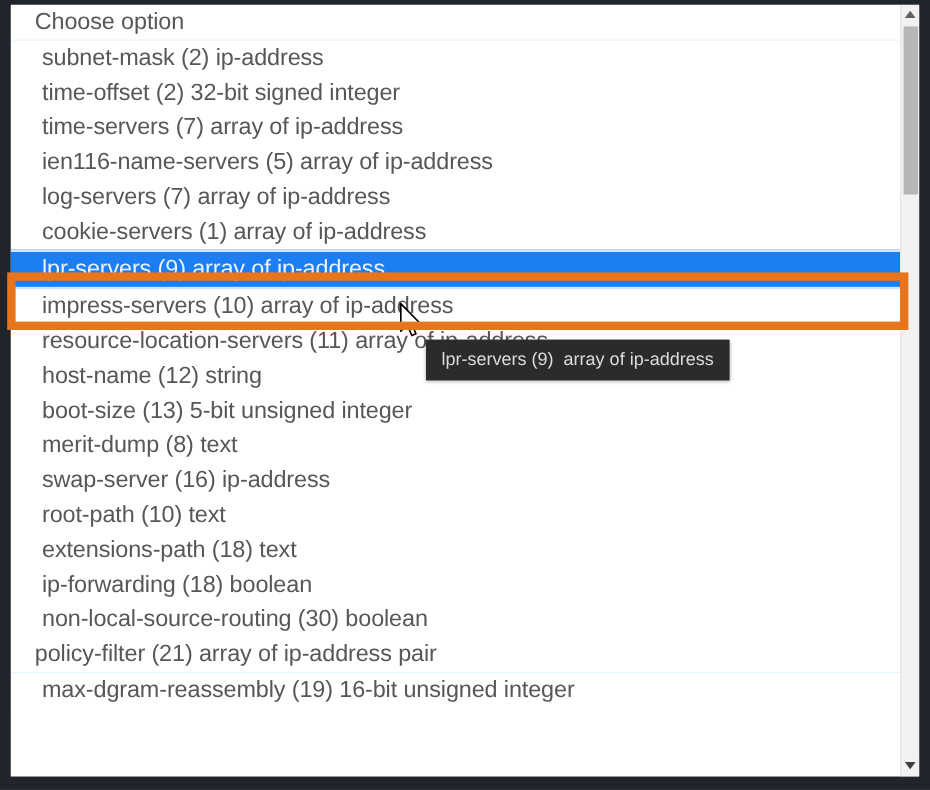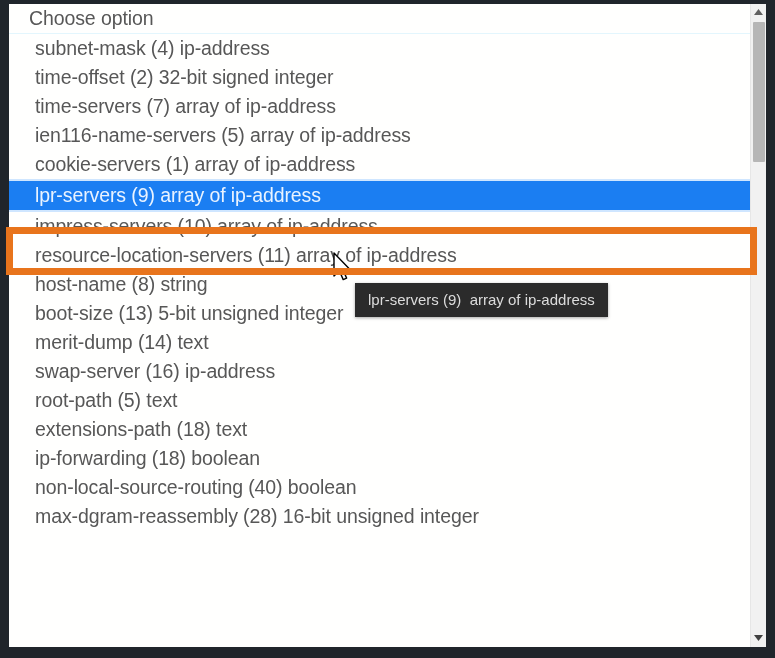--- a/index.html
+++ b/index.html
@@ -144,37 +144,39 @@
 </style>
 </head>
 <body>
 
 <div id="frame">
 
   <div id="listbox">
 
     <div id="options">
       <div class="opt sep-below"><span>Choose option</span></div>
-      <div class="opt"><span>subnet-mask (4) ip-address</span></div>
+      <div class="opt"><span>subnet-mask (2) ip-address</span></div>
       <div class="opt"><span>time-offset (2) 32-bit signed integer</span></div>
       <div class="opt"><span>time-servers (7) array of ip-address</span></div>
       <div class="opt"><span>ien116-name-servers (5) array of ip-address</span></div>
+      <div class="opt"><span>log-servers (7) array of ip-address</span></div>
       <div class="opt"><span>cookie-servers (1) array of ip-address</span></div>
       <div class="opt selected"><span>lpr-servers (9) array of ip-address</span></div>
       <div class="opt"><span>impress-servers (10) array of ip-address</span></div>
       <div class="opt"><span>resource-location-servers (11) array of ip-address</span></div>
-      <div class="opt"><span>host-name (8) string</span></div>
+      <div class="opt"><span>host-name (12) string</span></div>
       <div class="opt"><span>boot-size (13) 5-bit unsigned integer</span></div>
-      <div class="opt"><span>merit-dump (14) text</span></div>
+      <div class="opt"><span>merit-dump (8) text</span></div>
       <div class="opt"><span>swap-server (16) ip-address</span></div>
-      <div class="opt"><span>root-path (5) text</span></div>
+      <div class="opt"><span>root-path (10) text</span></div>
       <div class="opt"><span>extensions-path (18) text</span></div>
       <div class="opt"><span>ip-forwarding (18) boolean</span></div>
-      <div class="opt"><span>non-local-source-routing (40) boolean</span></div>
-      <div class="opt"><span>max-dgram-reassembly (28) 16-bit unsigned integer</span></div>
+      <div class="opt"><span>non-local-source-routing (30) boolean</span></div>
+      <div class="opt sep-below"><span>policy-filter (21) array of ip-address pair</span></div>
+      <div class="opt"><span>max-dgram-reassembly (19) 16-bit unsigned integer</span></div>
     </div>
 
     <div id="scrollbar">
       <div class="sb-arrow up">
         <span>
           <svg width="9" height="6" viewBox="0 0 9 6">
               <polygon points="4.5,0 9,6 0,6" fill="#606060"></polygon>
             </svg>
         </span>
       </div>

